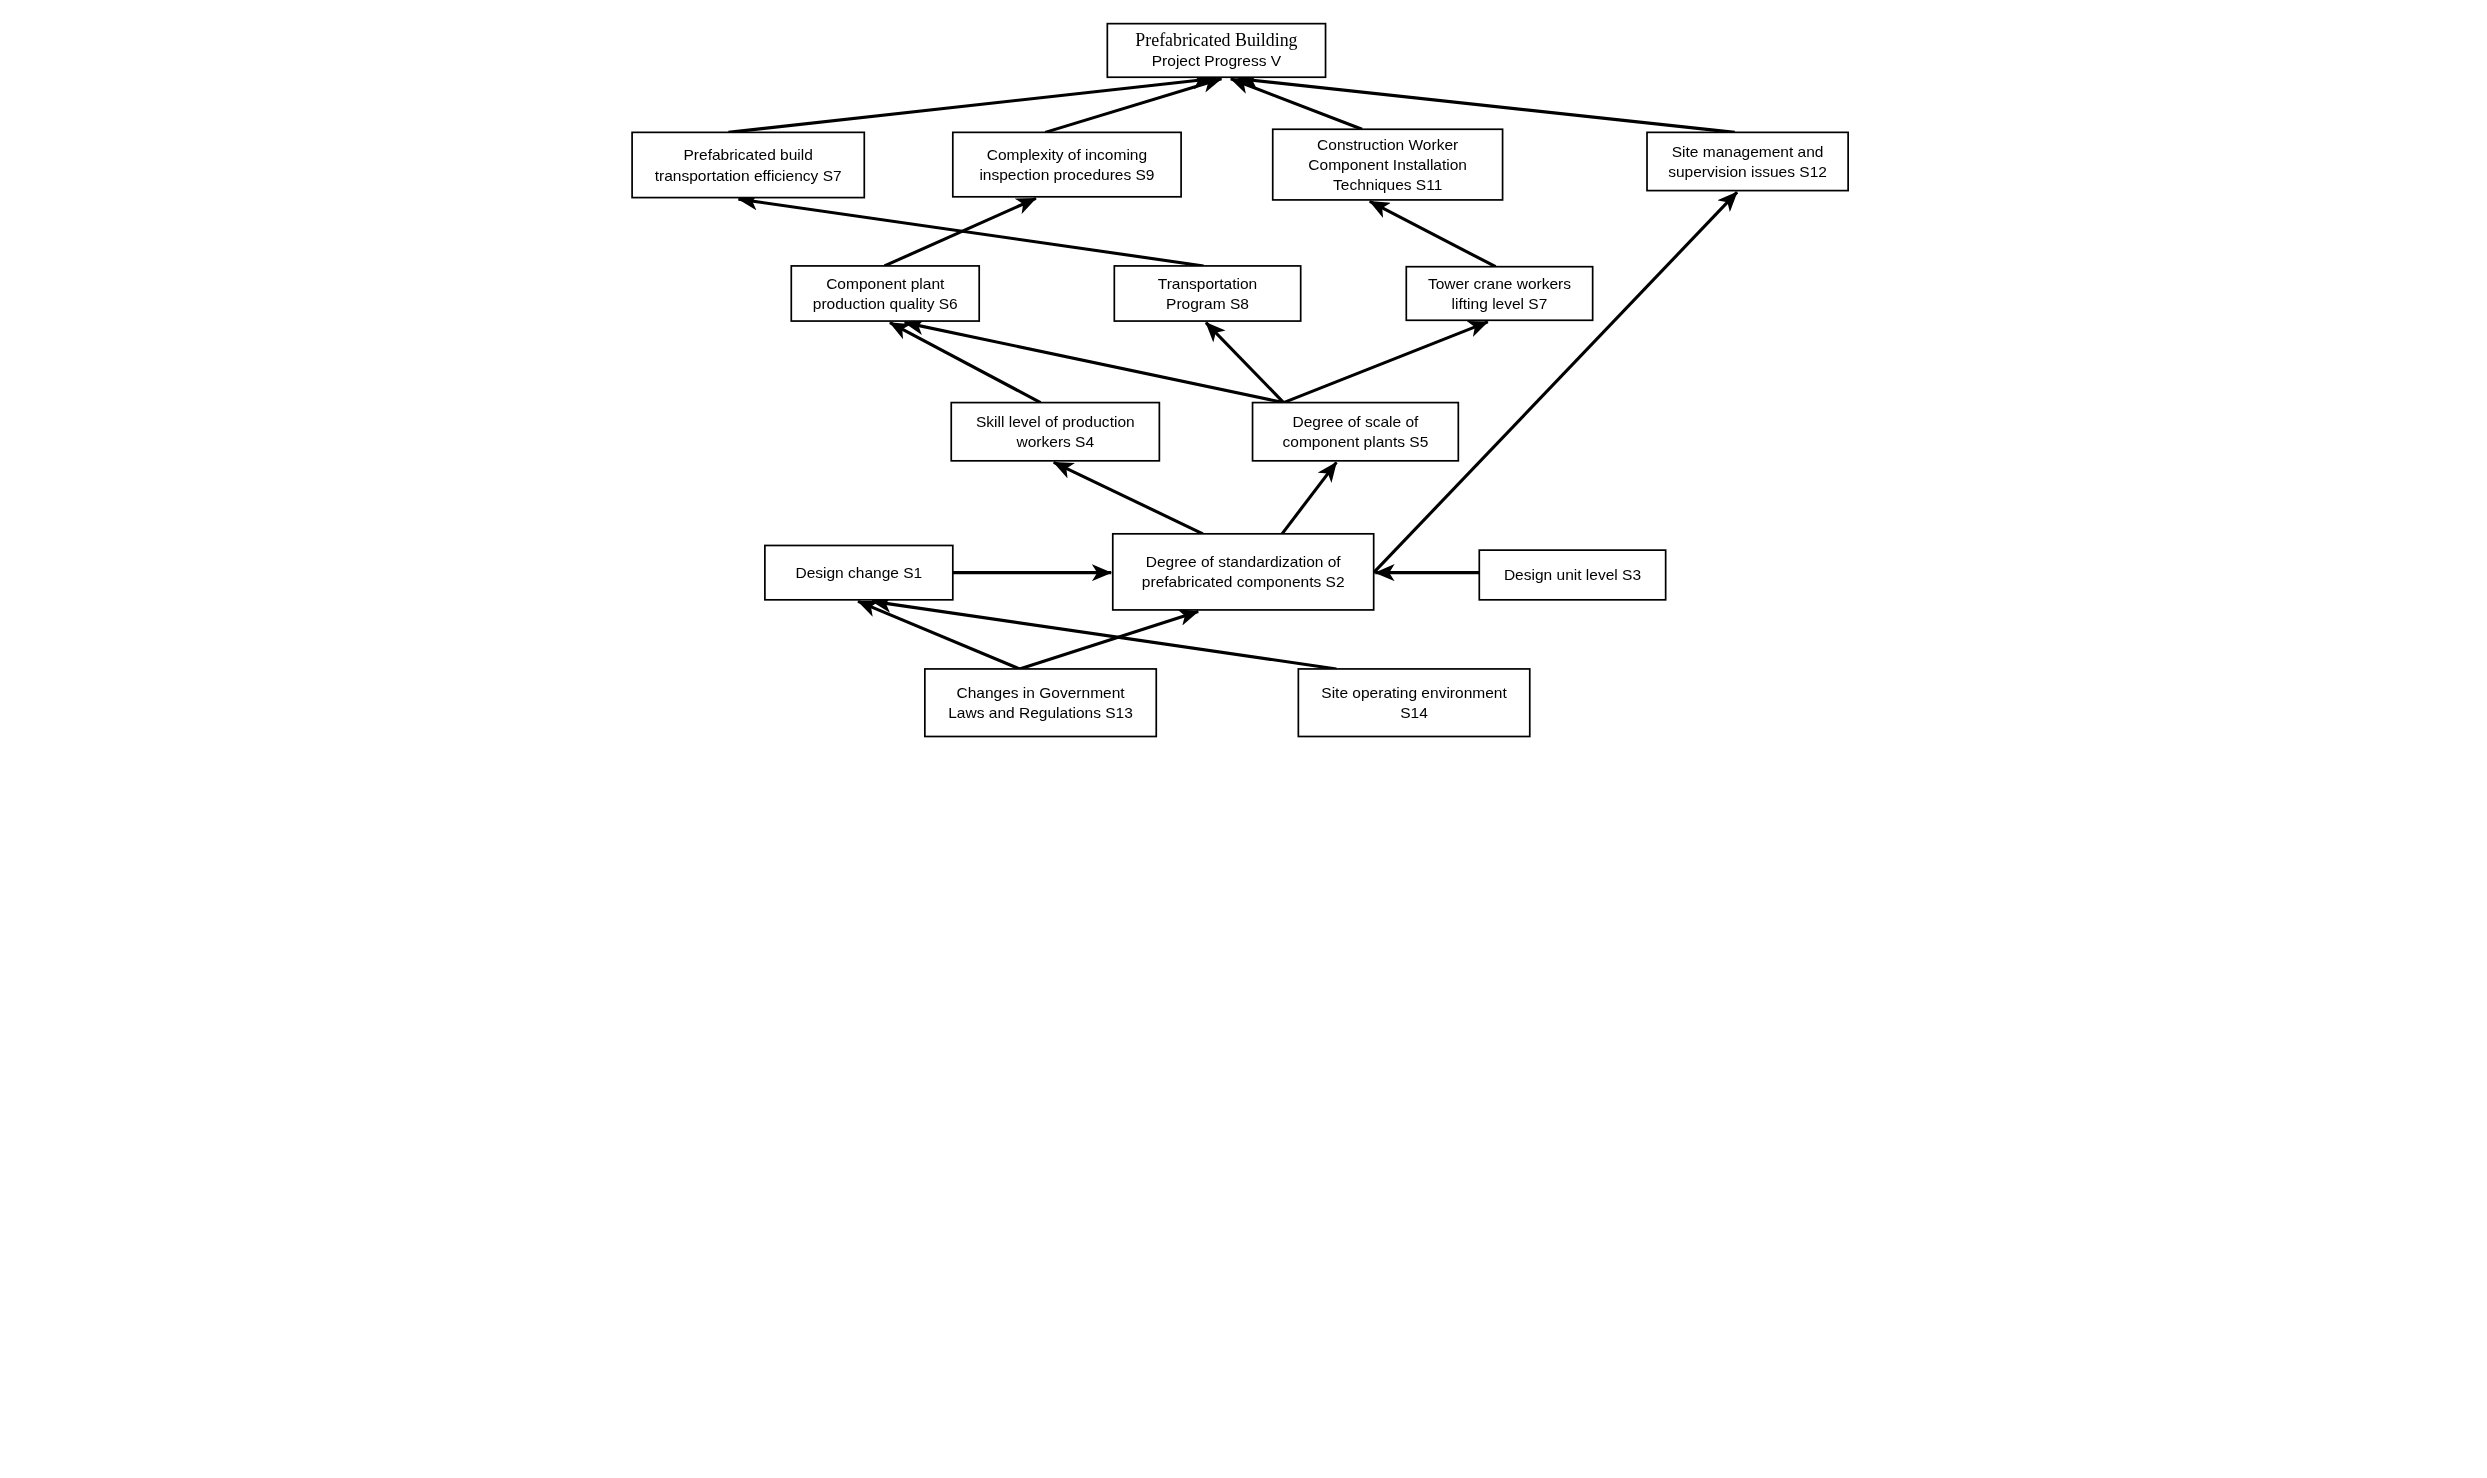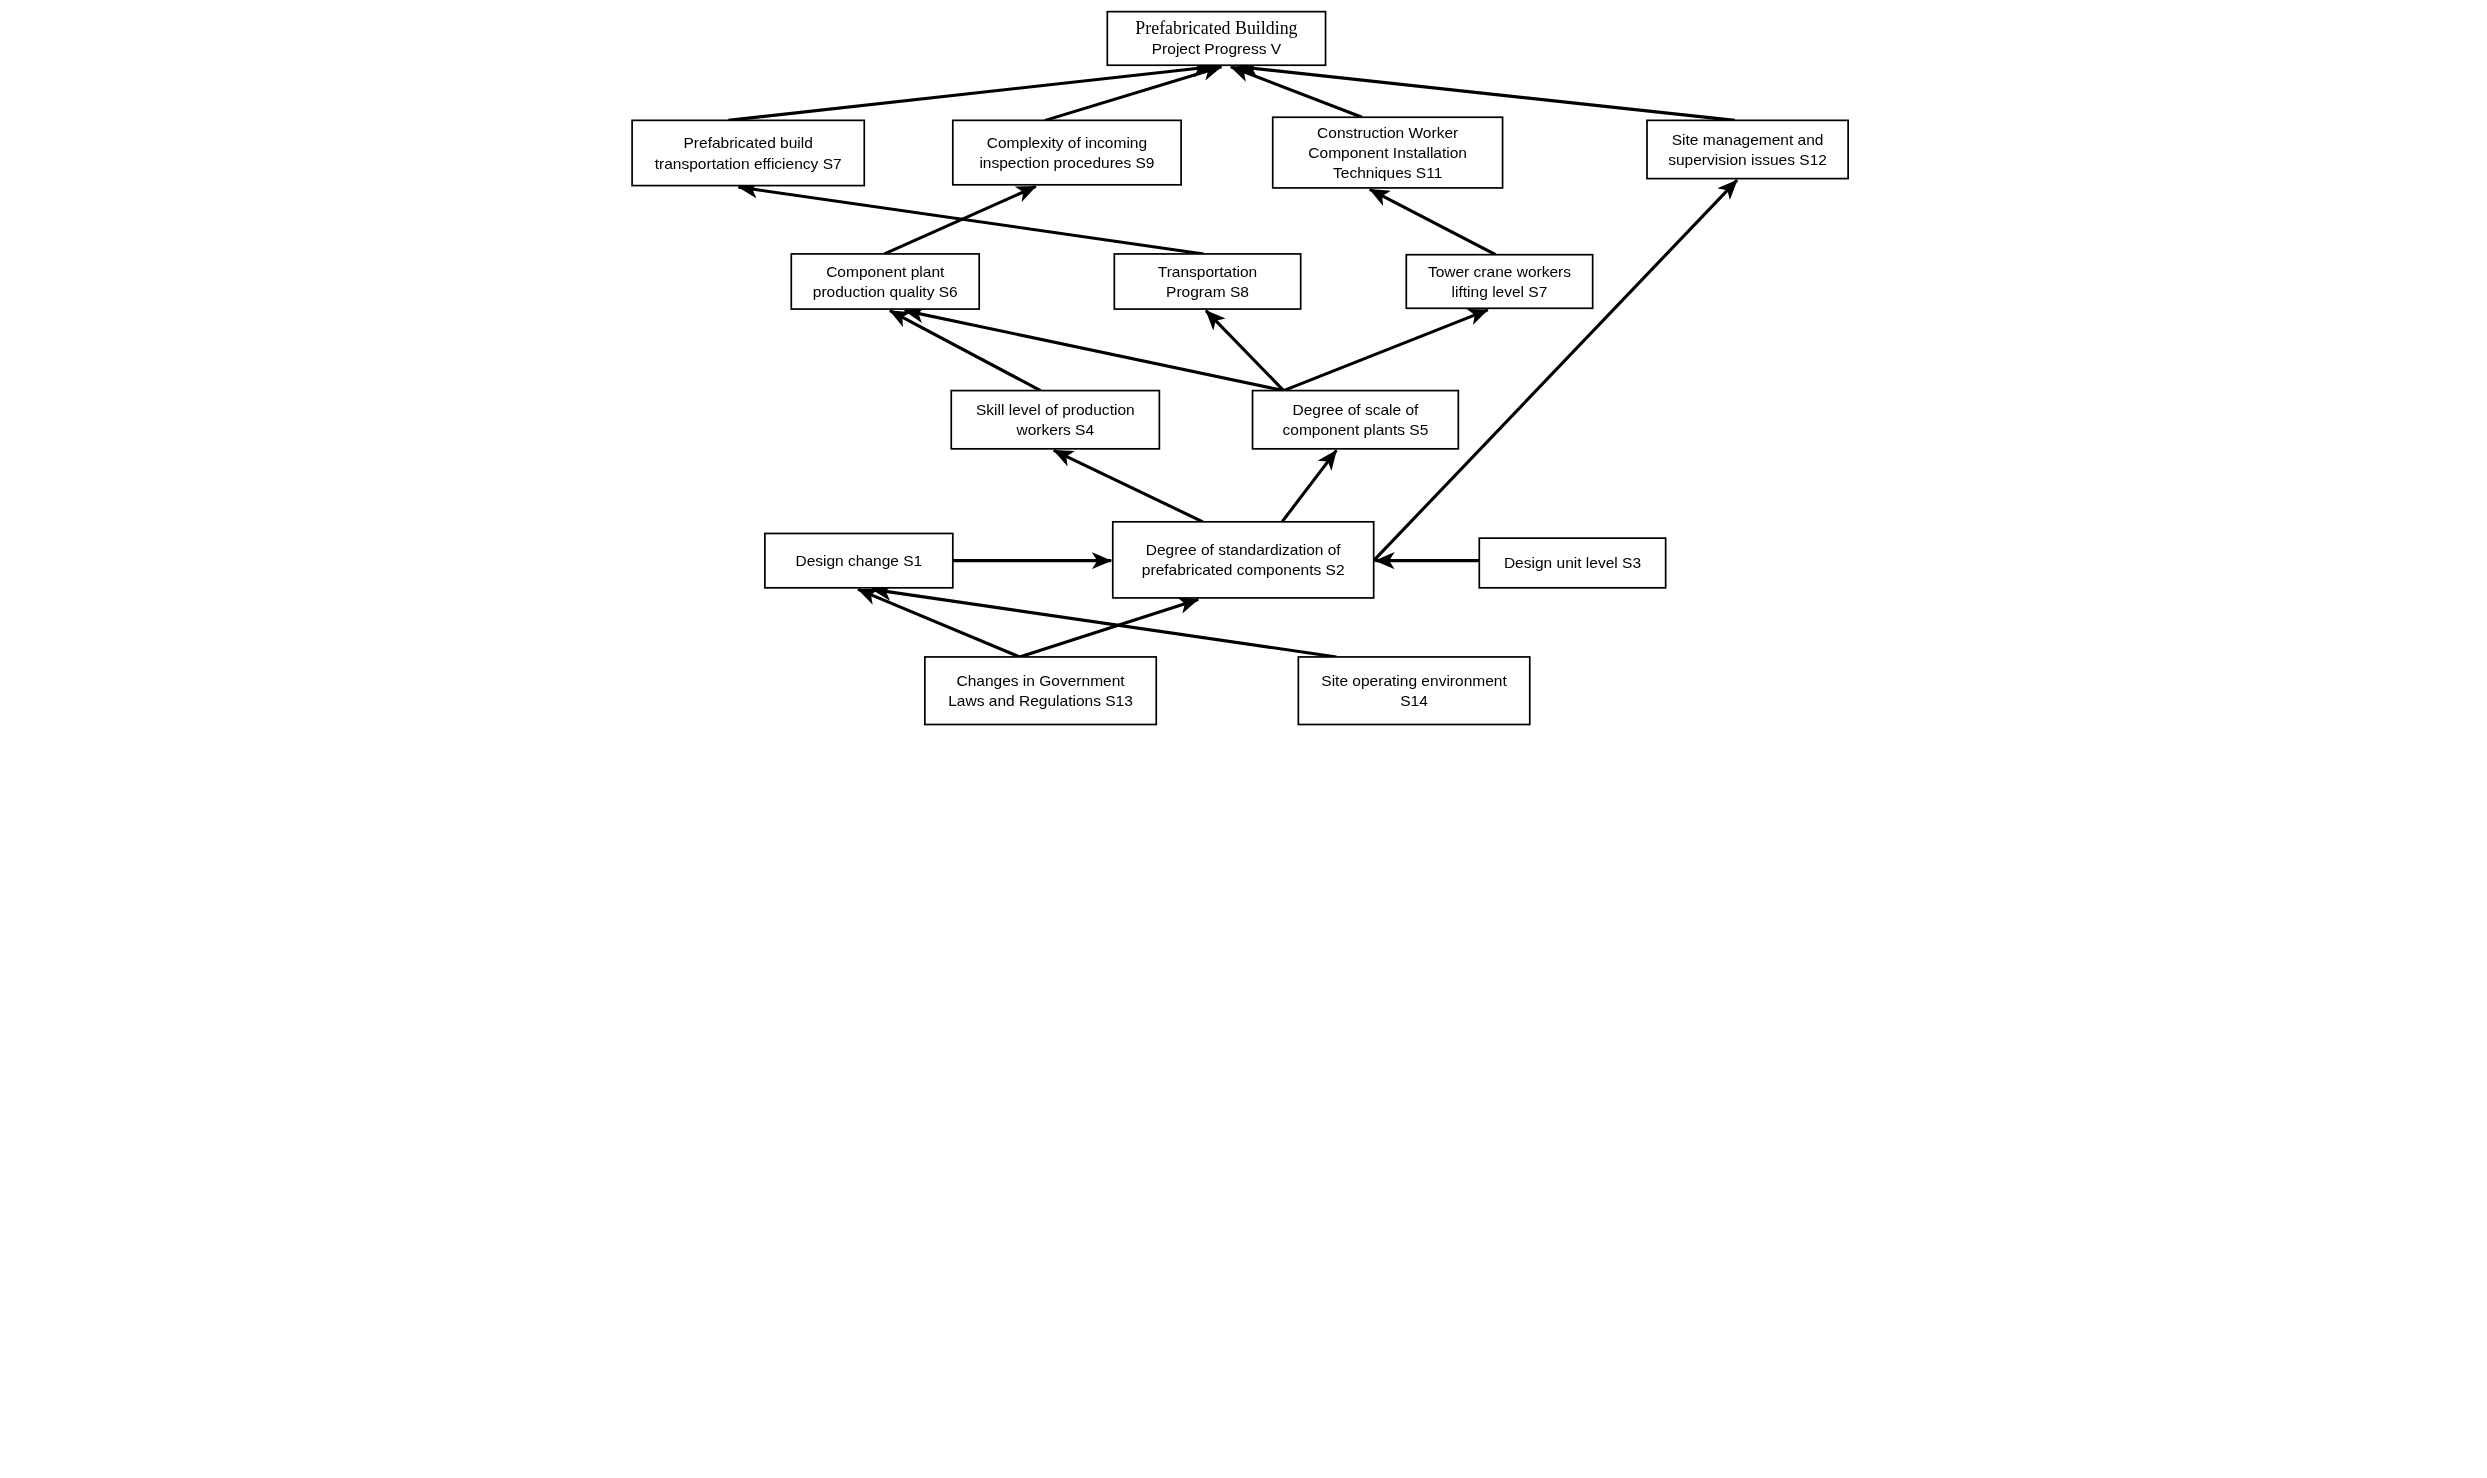--- a/index.html
+++ b/index.html
@@ -4,21 +4,21 @@
 <style>
   html, body {
     margin: 0;
     padding: 0;
     background: #ffffff;
     font-family: "Liberation Sans", sans-serif;
   }
   .page {
     width: 100%;
     max-width: 1244px;
-    margin: 0 auto;
+    margin: 12px auto;
     background: #ffffff;
   }
   svg { display: block; width: 100%; height: auto; }
   .node-rect {
     fill: #ffffff;
     stroke: #000000;
   }
   .node-text {
     fill: #000000;
     text-anchor: middle;

